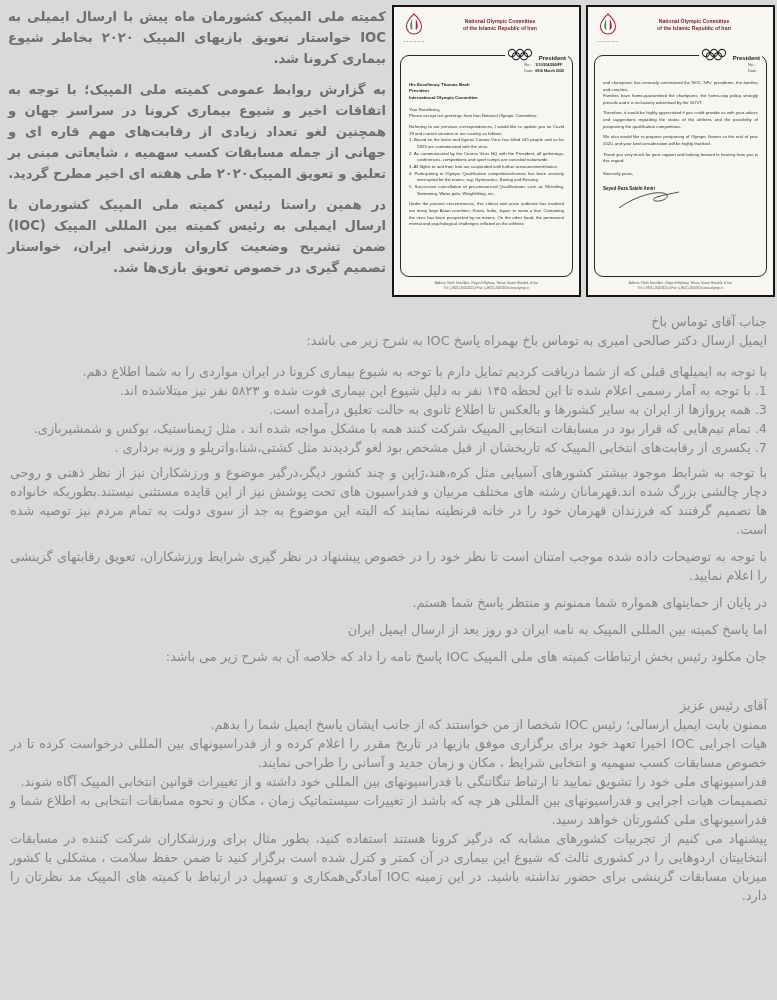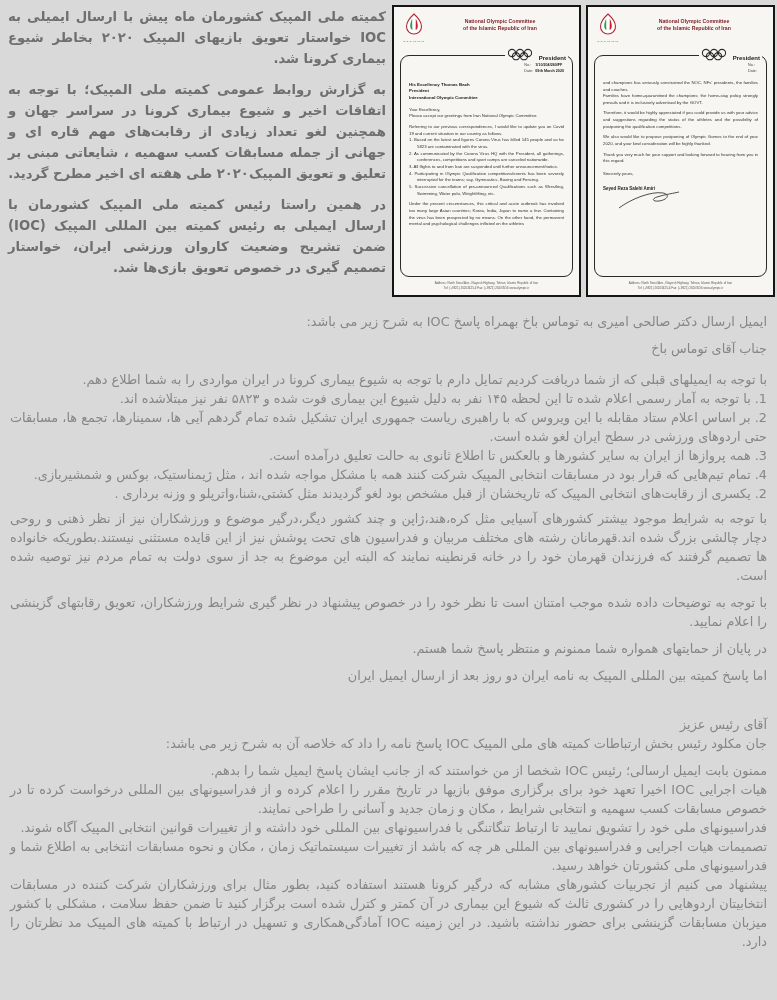--- a/index.html
+++ b/index.html
@@ -181,34 +181,33 @@
         <div class="foot">
           <div>Address: North Seoul Ave., Niayesh Highway, Tehran, Islamic Republic of Iran</div>
           <div>Tel: (+9821) 26203425-6    Fax: (+9821) 26203556    www.olympic.ir</div>
         </div>
       </div>
 
     </div>
   </div>
 
   <div class="abody">
+      <div class="bp line">جناب آقای توماس باخ</div>
       <div class="bp para">ایمیل ارسال دکتر صالحی امیری به توماس باخ بهمراه پاسخ IOC به شرح زیر می باشد:</div>
-      <div class="bp line">جناب آقای توماس باخ</div>
       <div class="bp line gt">با توجه به ایمیلهای قبلی که از شما دریافت کردیم تمایل دارم با توجه به شیوع بیماری کرونا در ایران مواردی را به شما اطلاع دهم.</div>
       <div class="bp line">1. با توجه به آمار رسمی اعلام شده تا این لحظه ۱۴۵ نفر به دلیل شیوع این بیماری فوت شده و ۵۸۲۳ نفر نیز مبتلاشده اند.</div>
-      <div class="bp line">2. بر اساس اعلام ستاد مقابله با این ویروس که با راهبری ریاست جمهوری ایران تشکیل شده تمام گردهم آیی ها، سمینارها، تجمع ها، مسابقات  حتی اردوهای ورزشی در سطح ایران لغو شده است.</div>
       <div class="bp line">3. همه پروازها از ایران به سایر کشورها و بالعکس تا اطلاع ثانوی به حالت تعلیق درآمده است.</div>
       <div class="bp line">4. تمام تیم‌هایی که قرار بود در مسابقات انتخابی المپیک شرکت کنند همه با مشکل مواجه شده اند ، مثل ژیمناستیک، بوکس و شمشیربازی.</div>
-      <div class="bp line">2. یکسری از رقابت‌های انتخابی المپیک که تاریخشان از قبل مشخص بود لغو گردیدند مثل کشتی،شنا،واترپلو و وزنه برداری .</div>
+      <div class="bp line">7. یکسری از رقابت‌های انتخابی المپیک که تاریخشان از قبل مشخص بود لغو گردیدند مثل کشتی،شنا،واترپلو و وزنه برداری .</div>
       <div class="bp para gt6">با توجه به شرایط موجود بیشتر کشورهای آسیایی مثل کره،هند،ژاپن و چند کشور دیگر،درگیر موضوع و ورزشکاران نیز از نظر ذهنی و روحی دچار چالشی بزرگ شده اند.قهرمانان رشته های مختلف مربیان و فدراسیون های تحت پوشش نیز از این قایده مستثنی نیستند.بطوریکه خانواده ها تصمیم گرفتند که فرزندان قهرمان خود را در خانه قرنطینه نمایند که البته این موضوع به جد از سوی دولت به تمام مردم نیز توصیه شده است.</div>
       <div class="bp para">با توجه به توضیحات داده شده موجب امتنان است تا نظر خود را در خصوص پیشنهاد در نظر گیری شرایط ورزشکاران، تعویق رقابتهای گزینشی را اعلام نمایید.</div>
       <div class="bp para center">در پایان از حمایتهای همواره شما ممنونم و منتظر پاسخ شما هستم.</div>
       <div class="bp para center">اما پاسخ کمیته بین المللی المپیک به نامه ایران  دو روز بعد از ارسال ایمیل ایران</div>
+      <div class="bp para center">جان مکلود رئیس بخش ارتباطات کمیته های ملی المپیک IOC پاسخ نامه را داد که خلاصه آن به شرح زیر می باشد:</div>
       <div class="bp line gtl">آقای رئیس عزیز</div>
-      <div class="bp para center">جان مکلود رئیس بخش ارتباطات کمیته های ملی المپیک IOC پاسخ نامه را داد که خلاصه آن به شرح زیر می باشد:</div>
       <div class="bp line">ممنون بابت ایمیل ارسالی؛ رئیس IOC شخصا از من خواستند که از جانب ایشان پاسخ ایمیل شما را بدهم.</div>
       <div class="bp line">هیات اجرایی IOC اخیرا تعهد خود برای برگزاری موفق بازیها در تاریخ مقرر را اعلام کرده و از فدراسیونهای بین المللی درخواست کرده تا در خصوص مسابقات کسب سهمیه و انتخابی شرایط ، مکان و زمان جدید و آسانی را طراحی نمایند.</div>
       <div class="bp line">فدراسیونهای ملی خود را تشویق نمایید تا ارتباط تنگاتنگی با فدراسیونهای بین المللی خود داشته و از تغییرات قوانین انتخابی المپیک آگاه شوند.</div>
       <div class="bp line">تصمیمات هیات اجرایی و فدراسیونهای بین المللی هر چه که باشد از تغییرات سیستماتیک زمان ، مکان و نحوه مسابقات انتخابی به اطلاع شما و فدراسیونهای ملی کشورتان خواهد رسید.</div>
       <div class="bp line">پیشنهاد می کنیم از تجربیات کشورهای مشابه که درگیر کرونا هستند استفاده کنید، بطور مثال برای ورزشکاران شرکت کننده در مسابقات انتخابیتان اردوهایی را در کشوری ثالث که شیوع این بیماری در آن کمتر و کترل شده است برگزار کنید تا ضمن حفظ سلامت ، مشکلی با کشور میزبان مسابقات گزینشی برای حضور نداشته باشید. در این زمینه IOC آمادگی‌همکاری و تسهیل در ارتباط با کمیته های المپیک مد نظرتان را دارد.</div>
     </div>
 
 </div>
 
 </body></html>

